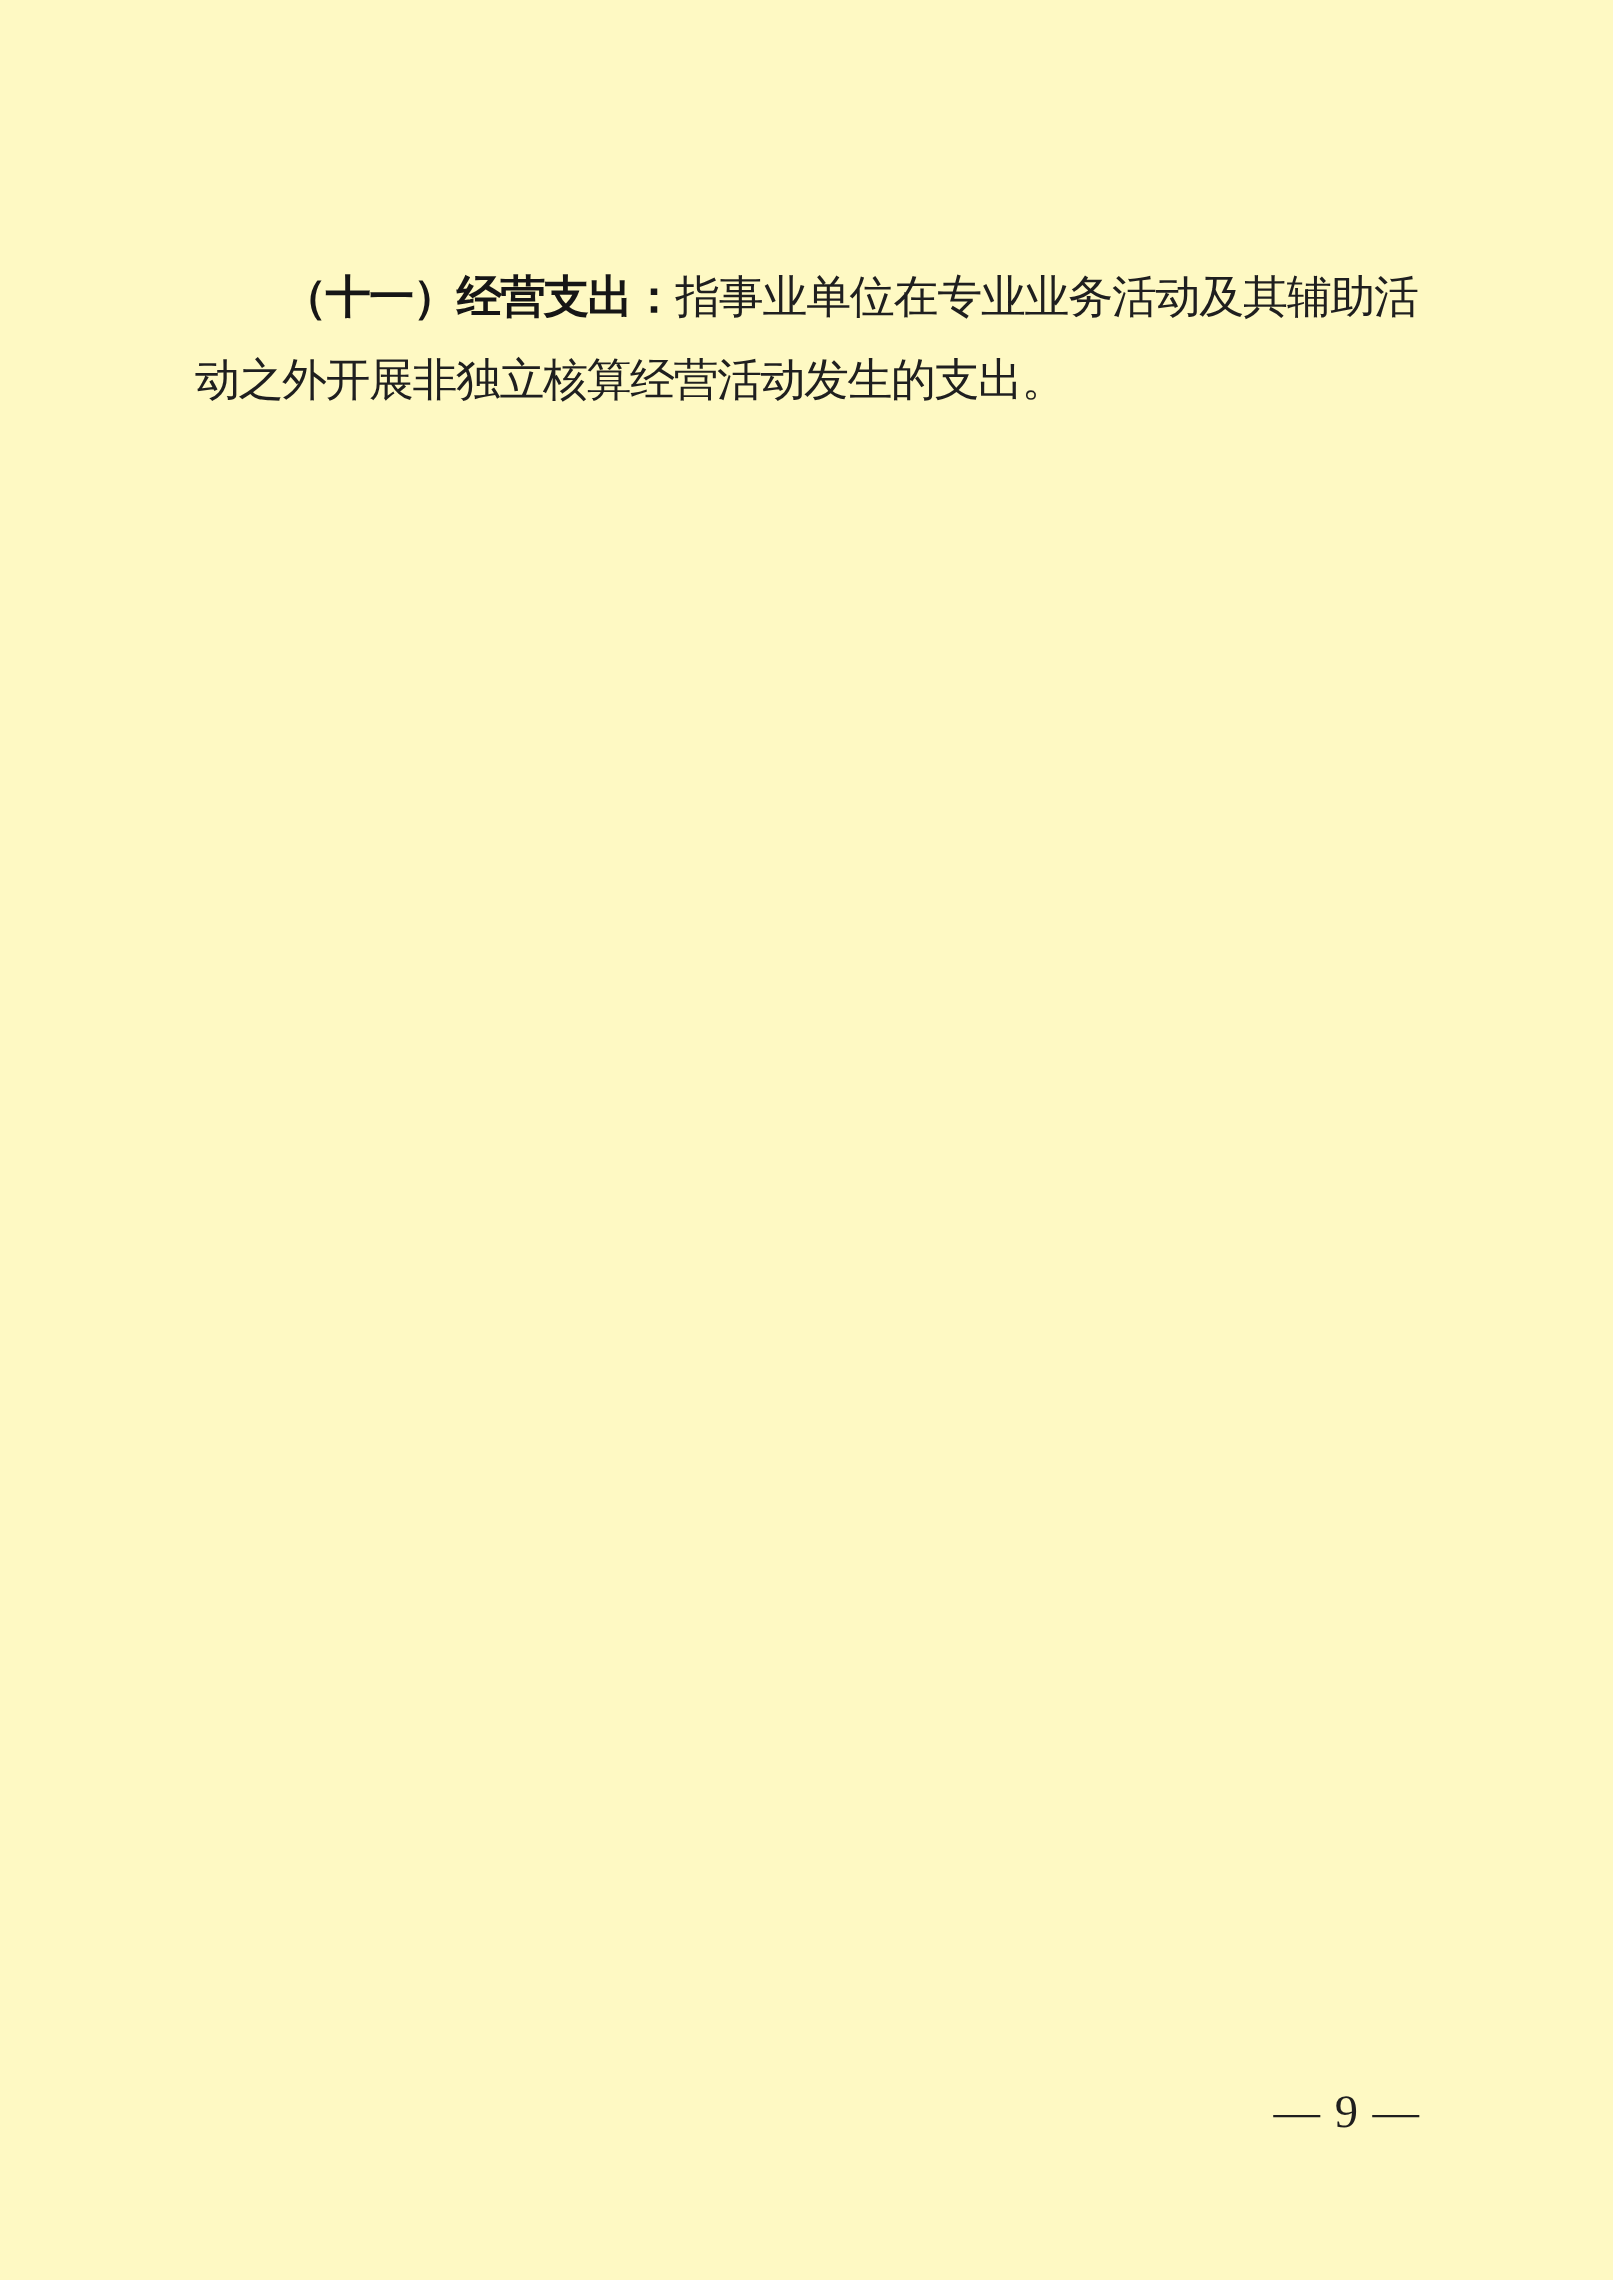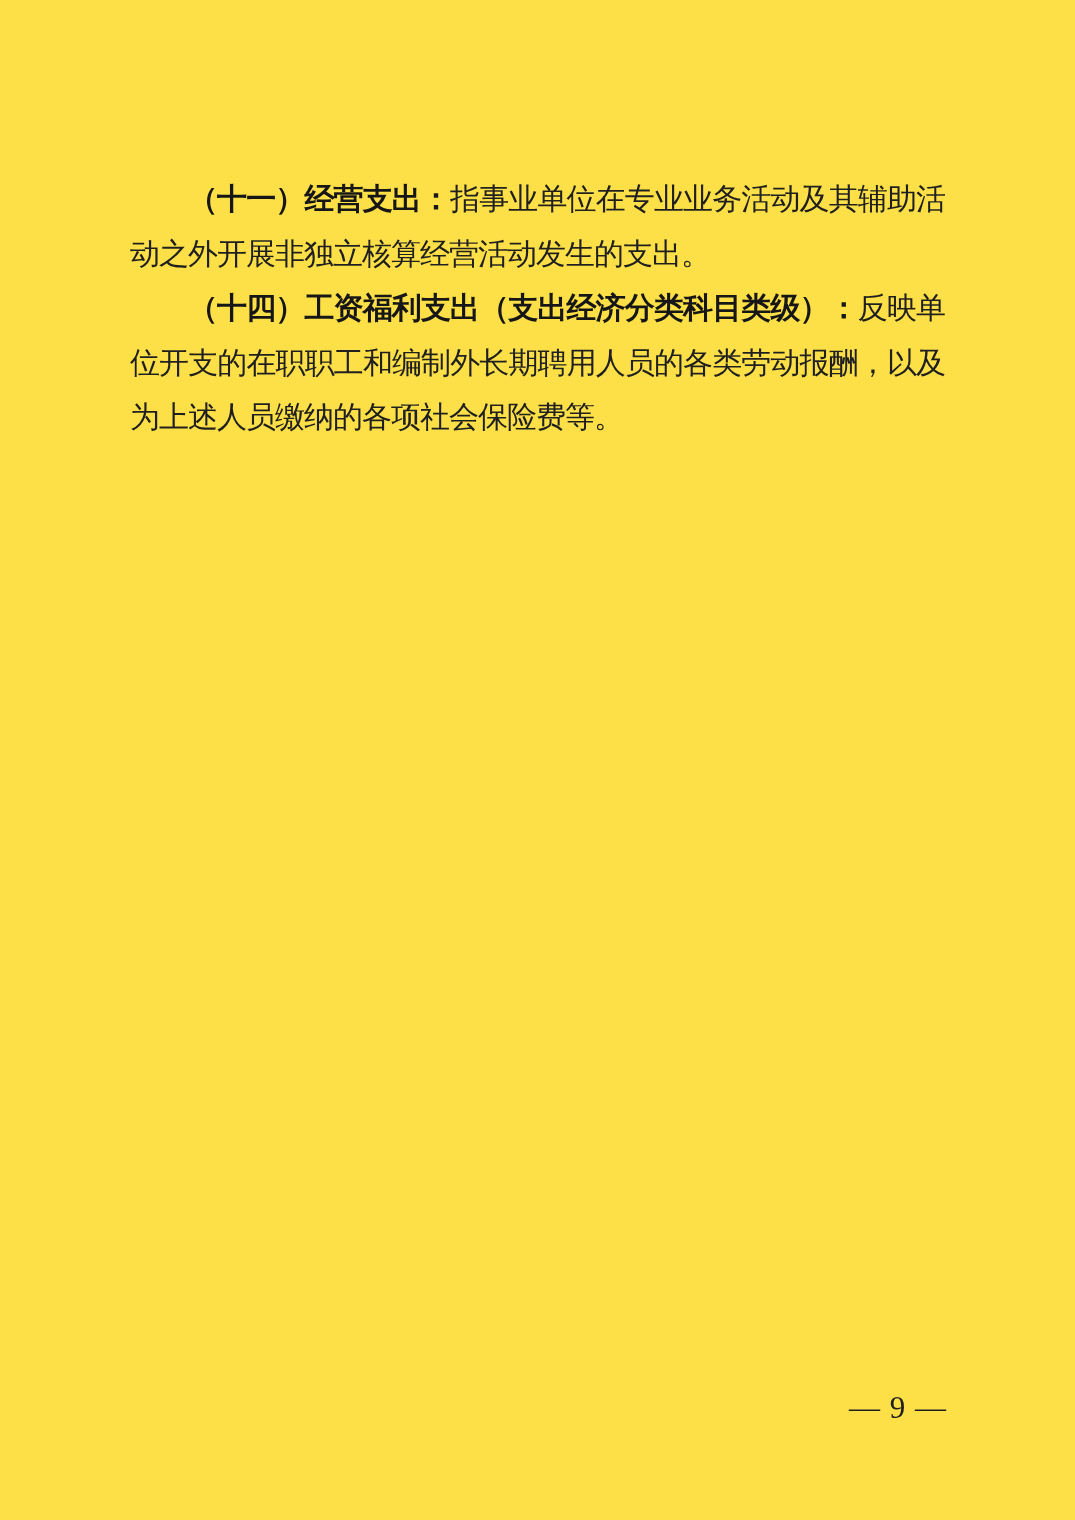--- a/index.html
+++ b/index.html
@@ -4,21 +4,21 @@
 <style>
   html, body {
     margin: 0;
     padding: 0;
     background: #ffffff;
   }
   .page {
     position: relative;
     width: 1075px;
     height: 1520px;
-    background: #fde047;
+    background: #fef9c3;
     color: #1f1f1f;
     font-family: "Liberation Serif", "DejaVu Serif", serif;
     overflow: hidden;
   }
   .content {
     position: absolute;
     left: 130px;
     top: 172px;
     width: 815px;
   }
@@ -47,16 +47,15 @@
     color: #1f1f1f;
     font-family: "Liberation Serif", "DejaVu Serif", serif;
   }
 </style>
 </head>
 <body>
 
 <div class="page">
   <div class="content">
     <p class="para"><span class="lead">（十一）经营支出：</span><span class="body">指事业单位在专业业务活动及其辅助活动之外开展非独立核算经营活动发生的支出。</span></p>
-    <p class="para"><span class="lead">（十四）工资福利支出（支出经济分类科目类级）：</span><span class="body">反映单位开支的在职职工和编制外长期聘用人员的各类劳动报酬，以及为上述人员缴纳的各项社会保险费等。</span></p>
   </div>
   <div class="pageno">— 9 —</div>
 </div>
 
 </body></html>

